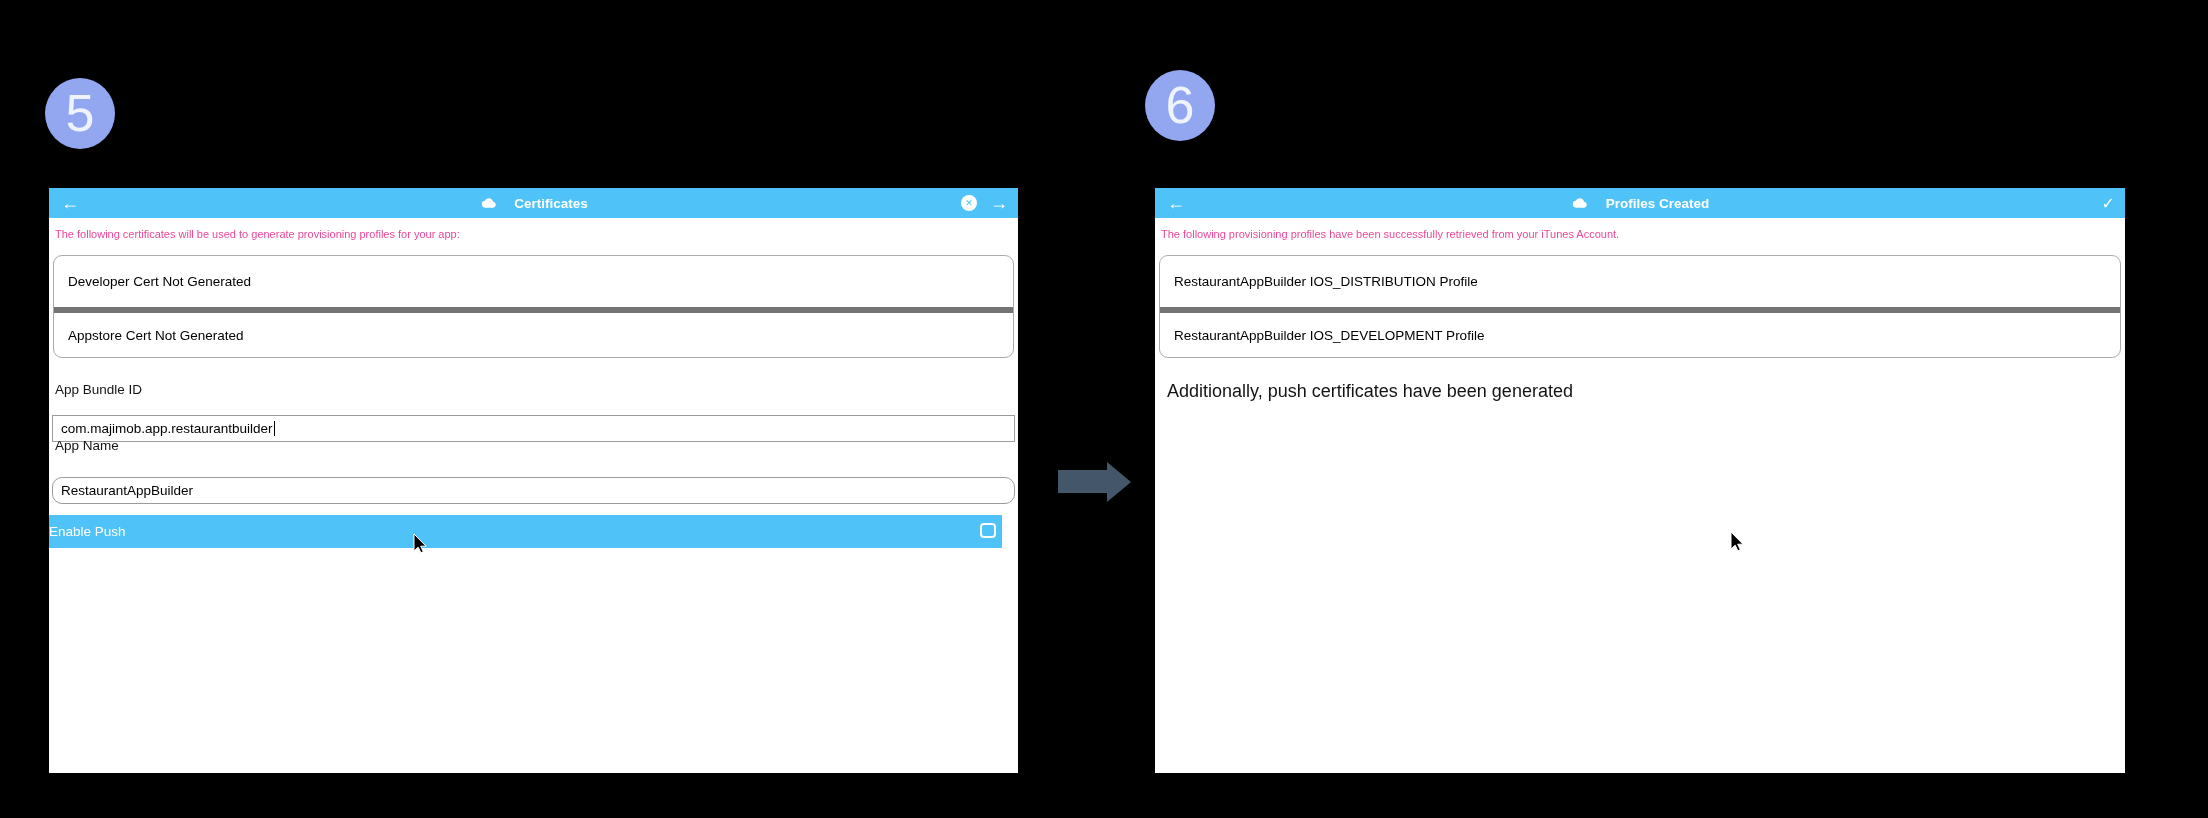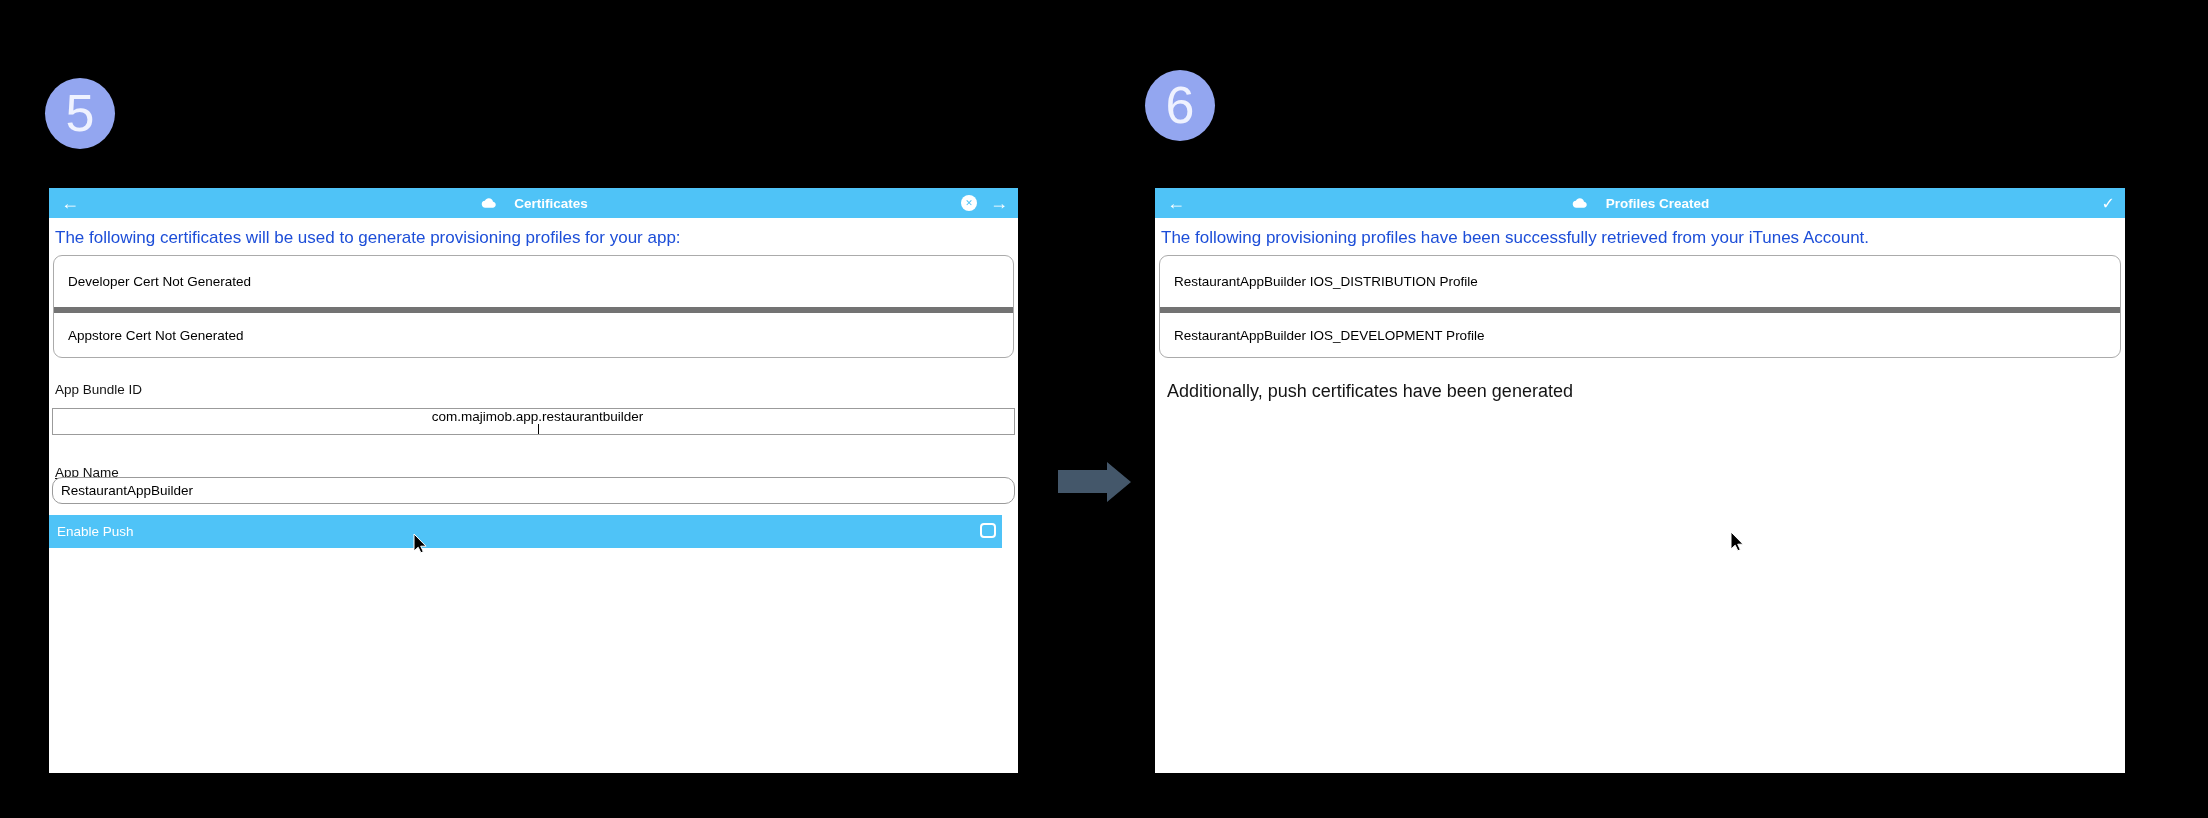--- a/index.html
+++ b/index.html
@@ -60,21 +60,21 @@
     width:16px;height:16px;border-radius:50%;
     background:#fff;color:var(--accent);
     font-size:9px;font-weight:bold;
     display:flex;align-items:center;justify-content:center;
   }
   .hdr-forward{font-size:18px;color:#fff;}
   .hdr-check{font-size:16px;font-weight:bold;color:#fff;}
 
   .instruction{
     position:absolute;left:6px;right:6px;top:40px;
-    font-size:17px;color:#1d4ed8;
+    font-size:11px;color:#ec4899;
   }
   .round-box{
     position:absolute;left:4px;right:4px;top:67px;height:103px;
     border:1px solid #ABABAB;border-radius:9px;
     background:#fff;overflow:hidden;
   }
   .round-box .row{
     height:51px;
     display:flex;align-items:center;
     padding-left:14px;
@@ -94,21 +94,20 @@
     padding-left:8px;
     font-size:13.5px;color:#000;
   }
   .caret{
     display:inline-block;width:1px;height:15px;background:#000;margin-left:1px;
   }
   .push-row{
     position:absolute;left:0;right:16px;top:327px;height:33px;
     background:var(--accent);
     display:flex;align-items:center;
-    padding-left:8px;
     font-size:13.5px;color:#fff;
   }
   .push-checkbox{
     position:absolute;right:6px;top:8px;
     width:16px;height:15px;
     border:2px solid #fff;border-radius:4px;
     background:transparent;
   }
   .footer-note{
     position:absolute;left:12px;top:193px;
@@ -141,26 +140,26 @@
   </div>
 
   <div class="instruction">The following certificates will be used to generate provisioning profiles for your app:</div>
 
   <div class="round-box">
     <div class="row">Developer Cert Not Generated</div>
     <div class="row">Appstore Cert Not Generated</div>
   </div>
 
   <div class="field-label" style="top:194px;">App Bundle ID</div>
-  <div class="text-input" style="top:220px;flex-direction:column;">
+  <div class="text-input" style="top:227px;">
     <span>com.majimob.app.restaurantbuilder</span>
       <span class="caret"></span>
   </div>
 
-  <div class="field-label" style="top:277px;text-decoration:underline;">App Name</div>
+  <div class="field-label" style="top:250px;">App Name</div>
   <div class="text-input" style="top:289px;border-radius:10px;">
     <span>RestaurantAppBuilder</span>
   </div>
 
   <div class="push-row">
     <span>Enable Push</span>
     <span class="push-checkbox"></span>
   </div>
 </div>
 

